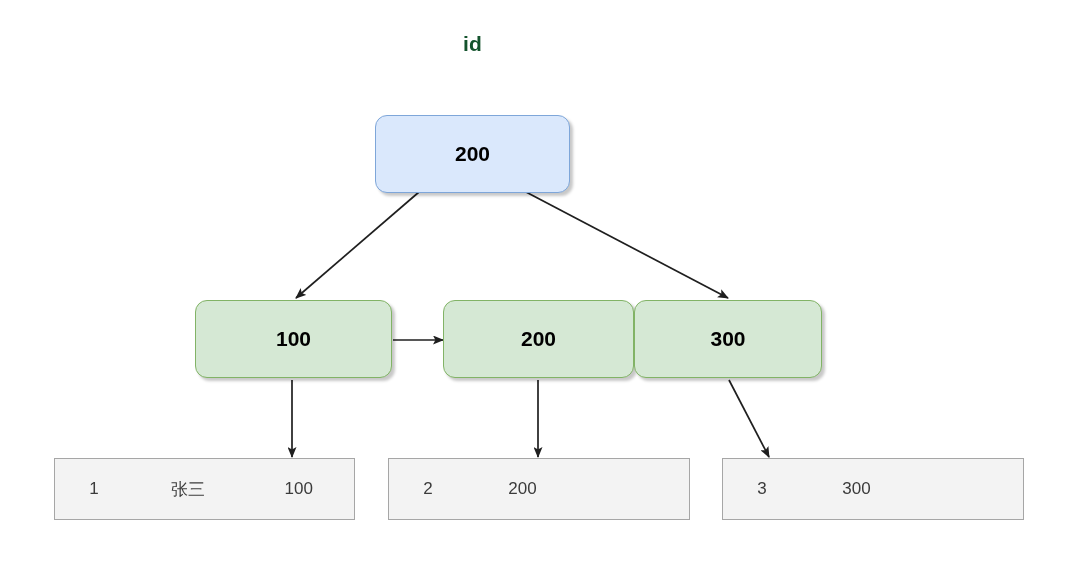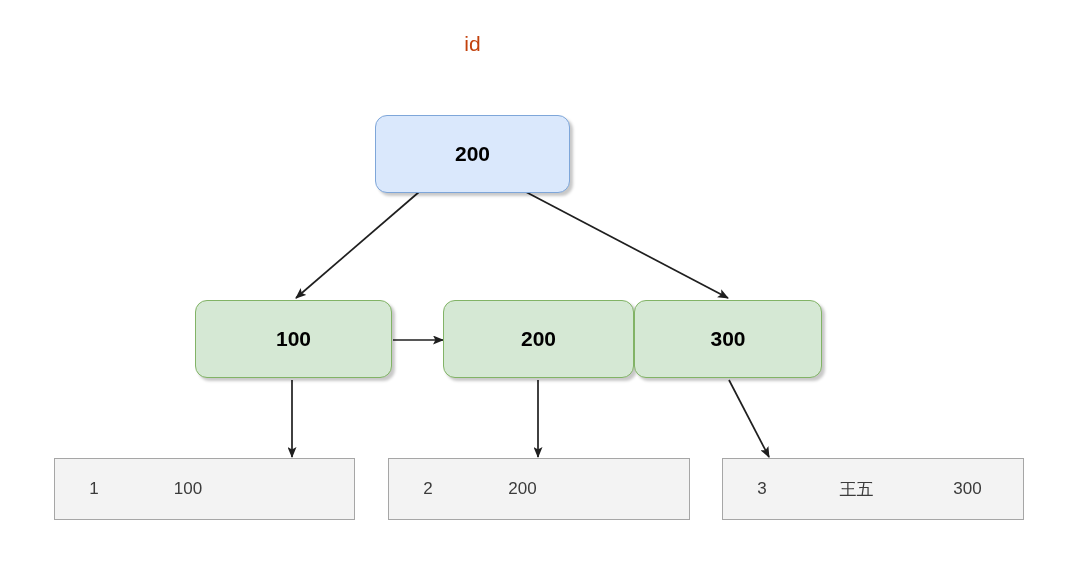--- a/index.html
+++ b/index.html
@@ -32,23 +32,23 @@
   }
 
   
   .diagram-title {
     position: absolute;
     left: 0;
     top: 32px;
     width: 945px;
     text-align: center;
     font-size: 21px;
-    font-weight: normal;
+    font-weight: bold;
     letter-spacing: 0.2px;
-    color: #c2410c;
+    color: #14532d;
   }
 
   
   .node {
     position: absolute;
     box-sizing: border-box;
     border-radius: 12px;
     display: flex;
     align-items: center;
     justify-content: center;
@@ -115,27 +115,27 @@
   <div class="node node-root" style="left:375px; top:115px; width:195px; height:78px;">200</div>
 
   <div class="node node-leafidx" style="left:195px; top:300px; width:197px; height:78px;">100</div>
 
   <div class="node node-leafidx" style="left:443px; top:300px; width:191px; height:78px;">200</div>
 
   <div class="node node-leafidx" style="left:634px; top:300px; width:188px; height:78px;">300</div>
 
   <div class="datarow" style="left:54px; top:458px; width:301px; height:62px;">
     <span class="cell cell-id">1</span>
+    <span class="cell cell-name">张三</span>
     <span class="cell cell-value">100</span>
   </div>
 
   <div class="datarow" style="left:388px; top:458px; width:302px; height:62px;">
     <span class="cell cell-id">2</span>
     <span class="cell cell-value">200</span>
   </div>
 
   <div class="datarow" style="left:722px; top:458px; width:302px; height:62px;">
     <span class="cell cell-id">3</span>
-    <span class="cell cell-name">王五</span>
     <span class="cell cell-value">300</span>
   </div>
 
 </div>
 
 </body></html>

